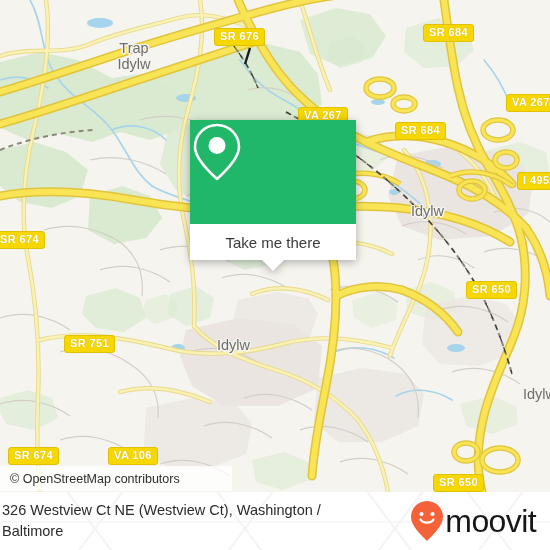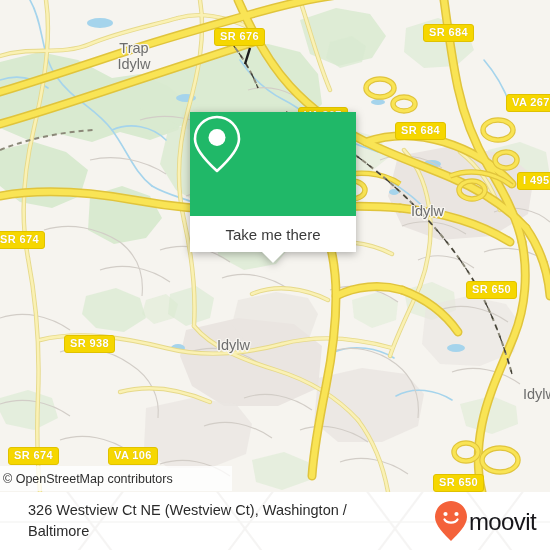--- a/index.html
+++ b/index.html
@@ -48,21 +48,21 @@
     font-family: "Liberation Sans", sans-serif;
     text-shadow:
       -1.5px 0 #f6f4ef, 1.5px 0 #f6f4ef, 0 -1.5px #f6f4ef, 0 1.5px #f6f4ef,
       -1px -1px #f6f4ef, 1px -1px #f6f4ef, -1px 1px #f6f4ef, 1px 1px #f6f4ef;
   }
   .place.two-line { line-height: 16px; white-space: normal; text-align: center; }
 
   
   #popup {
     position: absolute;
-    left: 190px; top: 112px;
+    left: 190px; top: 120px;
     width: 166px;
     filter: drop-shadow(0 2px 4px rgba(0,0,0,.30));
   }
   #popup-green {
     height: 104px;
     background: #20b868;
     display: flex; align-items: center; justify-content: center;
   }
   #popup-footer {
     height: 36px;
@@ -84,21 +84,21 @@
     border-top: 11px solid #ffffff;
   }
 
   
   #attrib {
     position: absolute;
     left: 0; top: 466px;
     width: 232px; height: 25px;
     background: rgba(255,255,255,.78);
     display: flex; align-items: center;
-    padding-left: 3px;
+    padding-left: 10px;
   }
   #attrib span {
     font-size: 12.5px;
     color: #2e2e2e;
     font-family: "Liberation Sans", sans-serif;
   }
 
   
   #footer {
     position: absolute; left: 0; top: 492px;
@@ -106,34 +106,34 @@
     background: #ffffff;
     display: flex; align-items: center;
     overflow: hidden;
   }
   #footer-watermark {
     position: absolute; left: 0; top: 0; width: 550px; height: 58px;
     opacity: .5;
   }
   #footer-address {
     position: relative;
-    margin-left: 28px;
+    margin-left: 2px;
     width: 382px;
     font-size: 14.5px;
     line-height: 21px;
     color: #2b2b2b;
     font-family: "Liberation Sans", sans-serif;
   }
   #logo {
     position: absolute; right: 14px; top: 50%;
     transform: translateY(-50%);
     display: flex; align-items: center;
   }
   #logo-text {
-    font-size: 24px;
+    font-size: 32px;
     line-height: 31px;
     color: #17161a;
     letter-spacing: -.6px;
     font-family: "Liberation Sans", sans-serif;
     margin-left: 1px;
   }
 </style>
 </head>
 <body>
 
@@ -352,21 +352,21 @@
     </svg>
 
     <div class="shield" style="left:214px;top:28px">SR 676</div>
     <div class="shield" style="left:423px;top:24px">SR 684</div>
     <div class="shield" style="left:298px;top:107px">VA 267</div>
     <div class="shield" style="left:506px;top:94px">VA 267</div>
     <div class="shield" style="left:395px;top:122px">SR 684</div>
     <div class="shield" style="left:517px;top:172px">I 495</div>
     <div class="shield" style="left:466px;top:281px">SR 650</div>
     <div class="shield" style="left:-6px;top:231px">SR 674</div>
-    <div class="shield" style="left:64px;top:335px">SR 938</div>
+    <div class="shield" style="left:64px;top:335px">SR 751</div>
     <div class="shield" style="left:8px;top:447px">SR 674</div>
     <div class="shield" style="left:108px;top:447px">VA 106</div>
     <div class="shield" style="left:433px;top:474px">SR 650</div>
 
     <div class="place two-line" style="left:104px;top:40px;width:60px">
       <div>Trap</div>
       <div>Idylw</div>
     </div>
     <div class="place" style="left:411px;top:203px">Idylw</div>
     <div class="place" style="left:217px;top:337px">Idylw</div>

